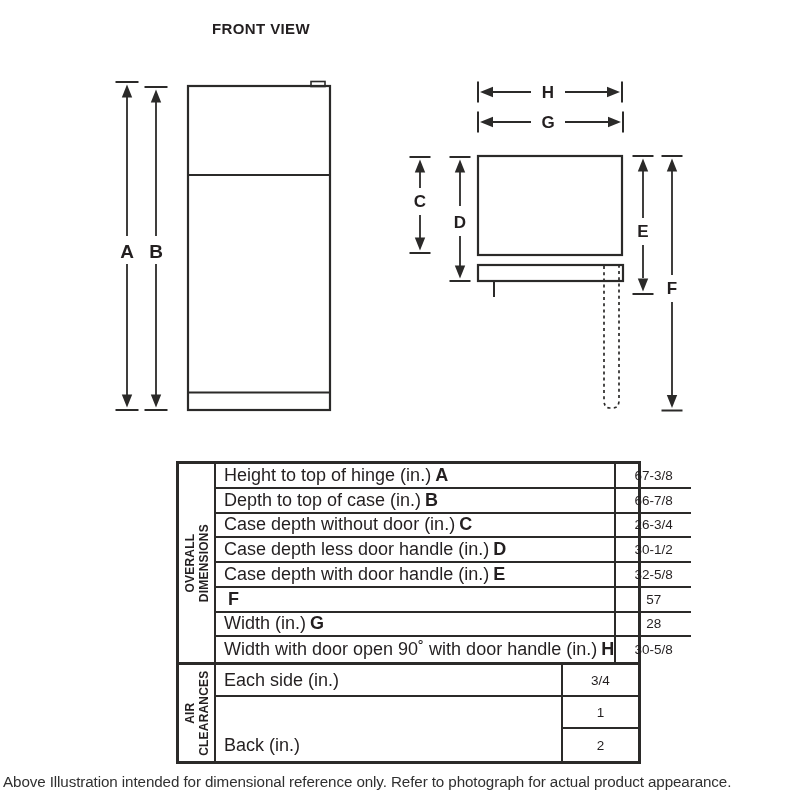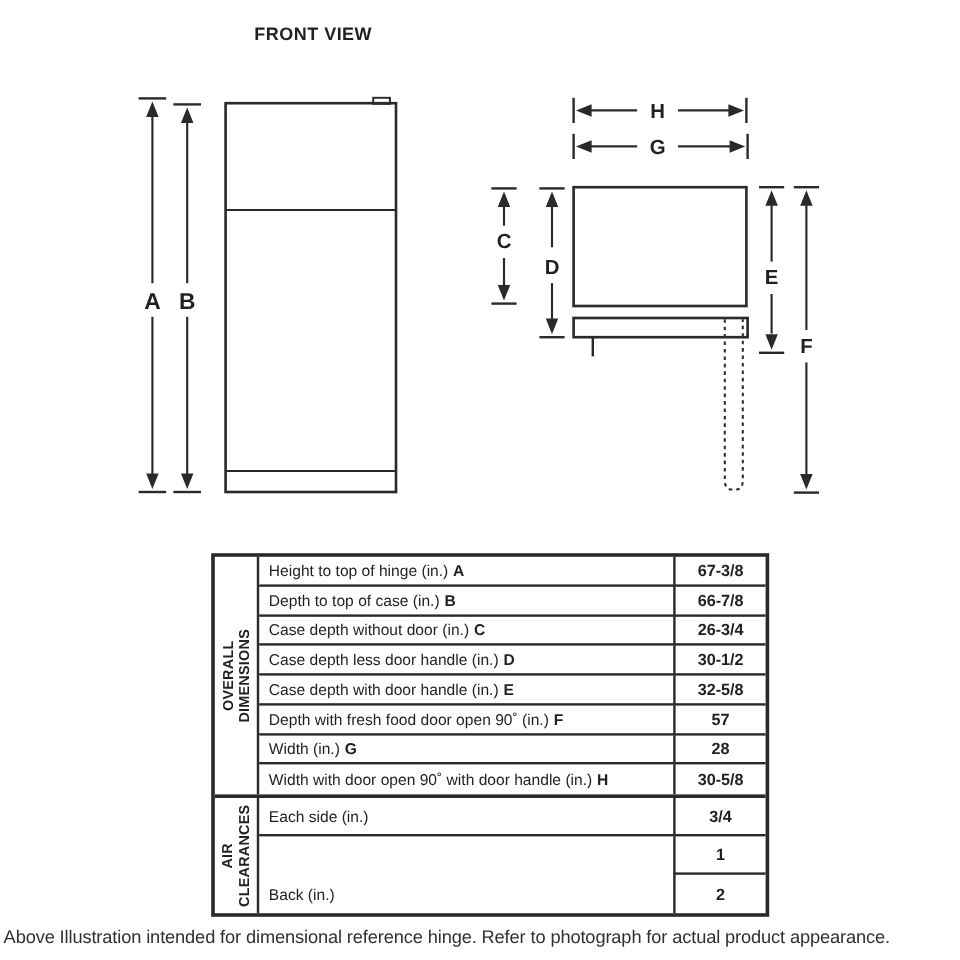--- a/index.html
+++ b/index.html
@@ -56,30 +56,30 @@
   .rot-text{
     transform:rotate(-90deg);
     font-weight:700;font-size:12px;line-height:1.18;
     text-align:center;letter-spacing:.2px;white-space:nowrap;
   }
   .cell-label{
     grid-column:2;
     border-bottom:2px solid var(--line);
     display:flex;align-items:center;
     padding-left:8px;
-    font-size:13px;
+    font-size:18px;
     white-space:nowrap;
   }
   .cell-label b{margin-left:4px;}
   .cell-value{
     grid-column:3;
     border-left:2px solid var(--line);
     border-bottom:2px solid var(--line);
     display:flex;align-items:center;justify-content:center;
-    font-weight:700;font-size:13.5px;
+    font-weight:400;font-size:13.5px;
   }
   .no-bb{border-bottom:none;}
 
   .footer-note{
     position:absolute;left:3px;top:773px;width:797px;
     font-size:15.2px;letter-spacing:-0.1px;color:#303030;
     white-space:nowrap;
   }
 </style>
 </head>
@@ -228,21 +228,20 @@
         </div>
       <div class="cell-value">30-1/2</div>
 
       <div class="cell-label">
           <span>Case depth with door handle (in.)</span>
           <b>E</b>
         </div>
       <div class="cell-value">32-5/8</div>
 
       <div class="cell-label">
-          <span>Depth with fresh food door open 90˚ (in.)</span>
           <b>F</b>
         </div>
       <div class="cell-value">57</div>
 
       <div class="cell-label">
           <span>Width (in.)</span>
           <b>G</b>
         </div>
       <div class="cell-value">28</div>
 
@@ -271,15 +270,15 @@
 
       <div class="cell-label no-bb">
           <span>Back (in.)</span>
           <b></b>
         </div>
       <div class="cell-value no-bb">2</div>
     </div>
 
   </div>
 
-  <div class="footer-note">Above Illustration intended for dimensional reference hinge. Refer to photograph for actual product appearance.</div>
+  <div class="footer-note">Above Illustration intended for dimensional reference only. Refer to photograph for actual product appearance.</div>
 
 </div>
 
 </body></html>

